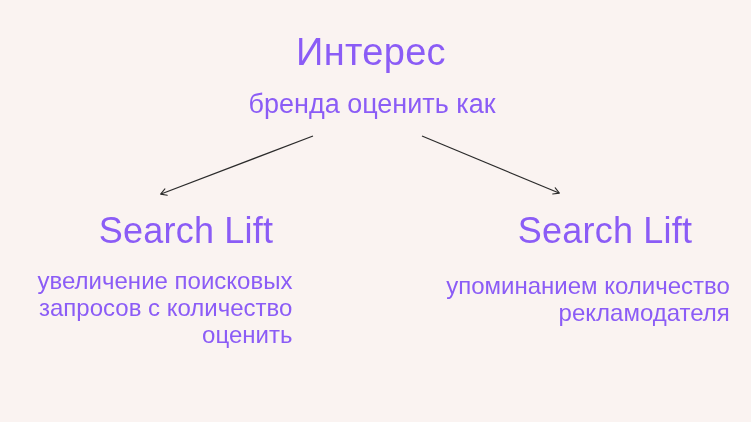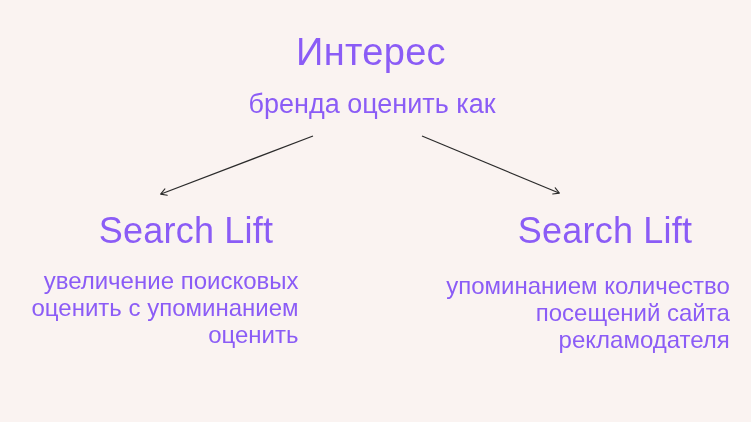--- a/index.html
+++ b/index.html
@@ -76,25 +76,24 @@
   </svg>
 
   <div class="abs title">Интерес</div>
 
   <div class="abs subtitle">бренда оценить как</div>
 
   <div class="abs branch-heading" style="left:143px;">Search Lift</div>
 
   <div class="abs branch-desc" style="left:165px; top:267px;">
     <div>увеличение поисковых</div>
-    <div>оценить с упоминанием</div>
+    <div>запросов с количество</div>
     <div>оценить</div>
   </div>
 
   <div class="abs branch-heading" style="left:562px;">Search Lift</div>
 
   <div class="abs branch-desc" style="left:588px; top:272px;">
     <div>упоминанием количество</div>
-    <div>посещений сайта</div>
     <div>рекламодателя</div>
   </div>
 
 </div>
 
 </body></html>

